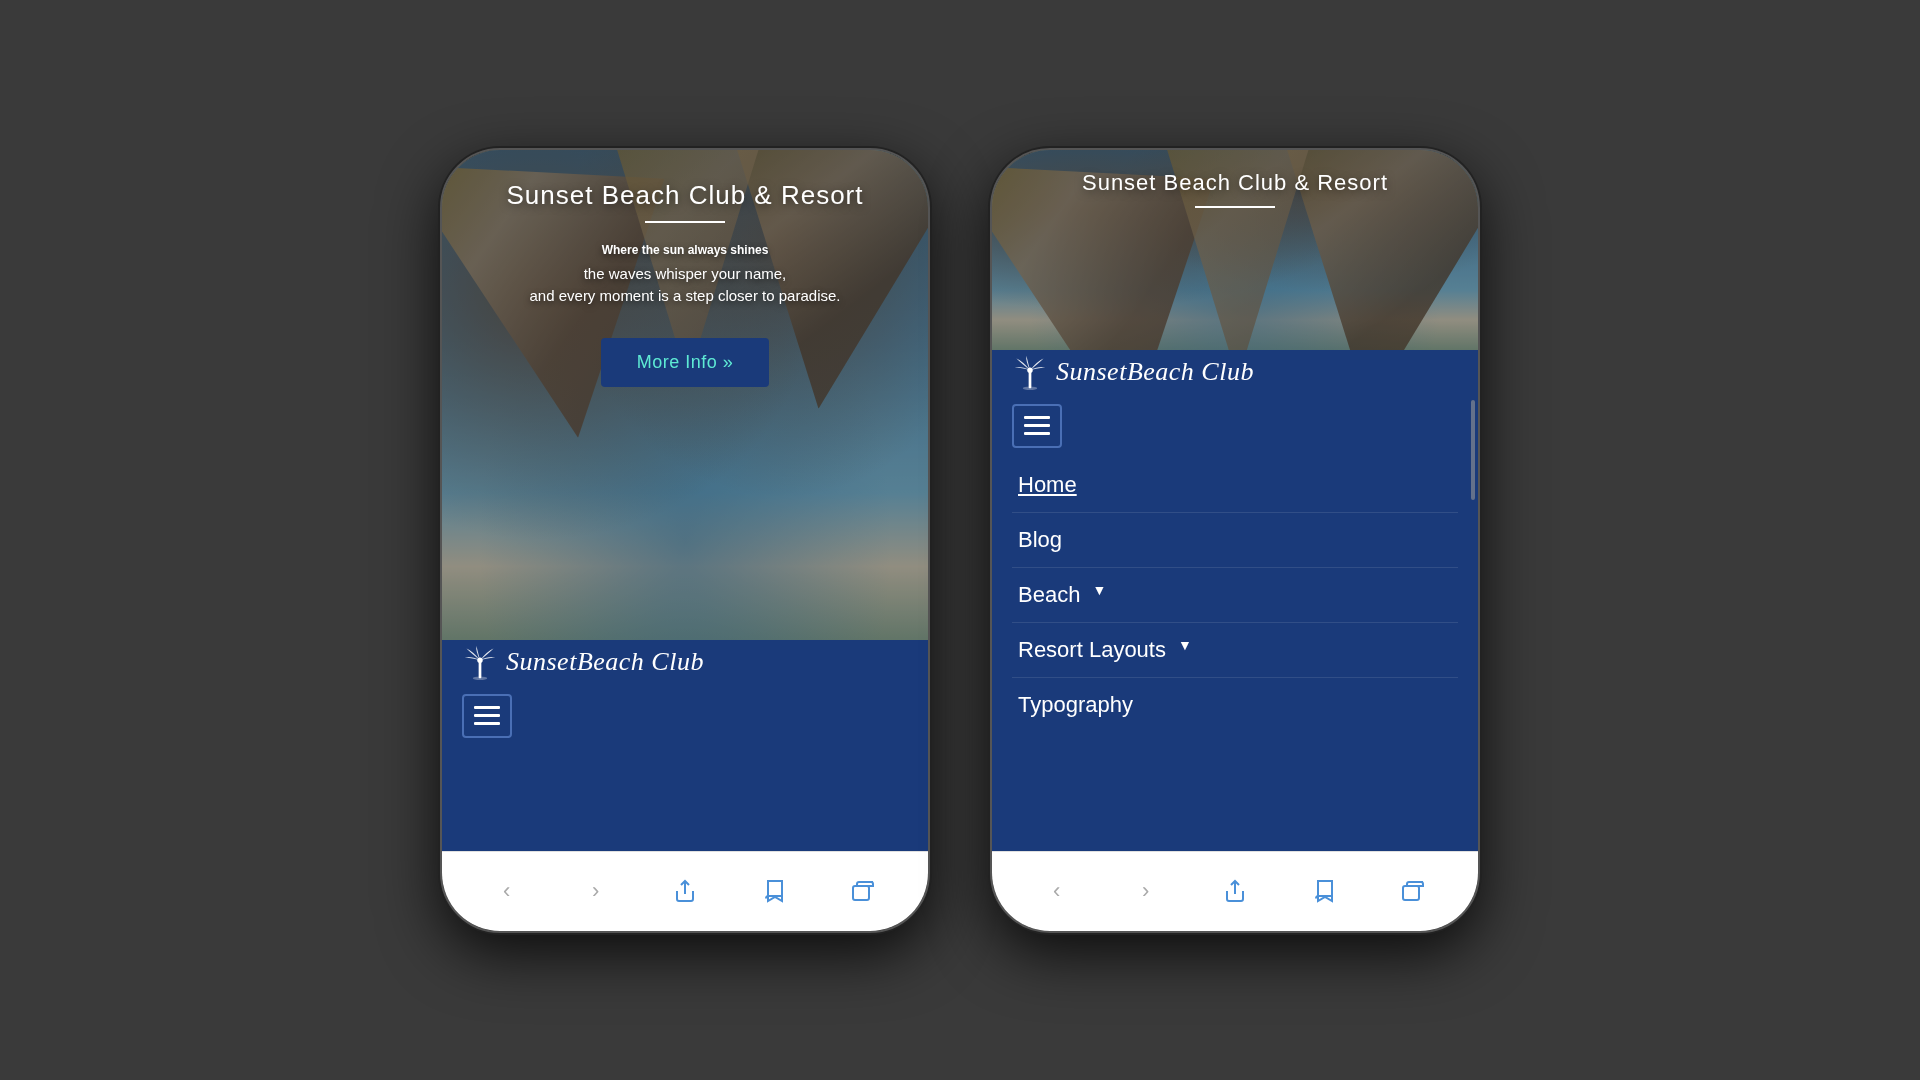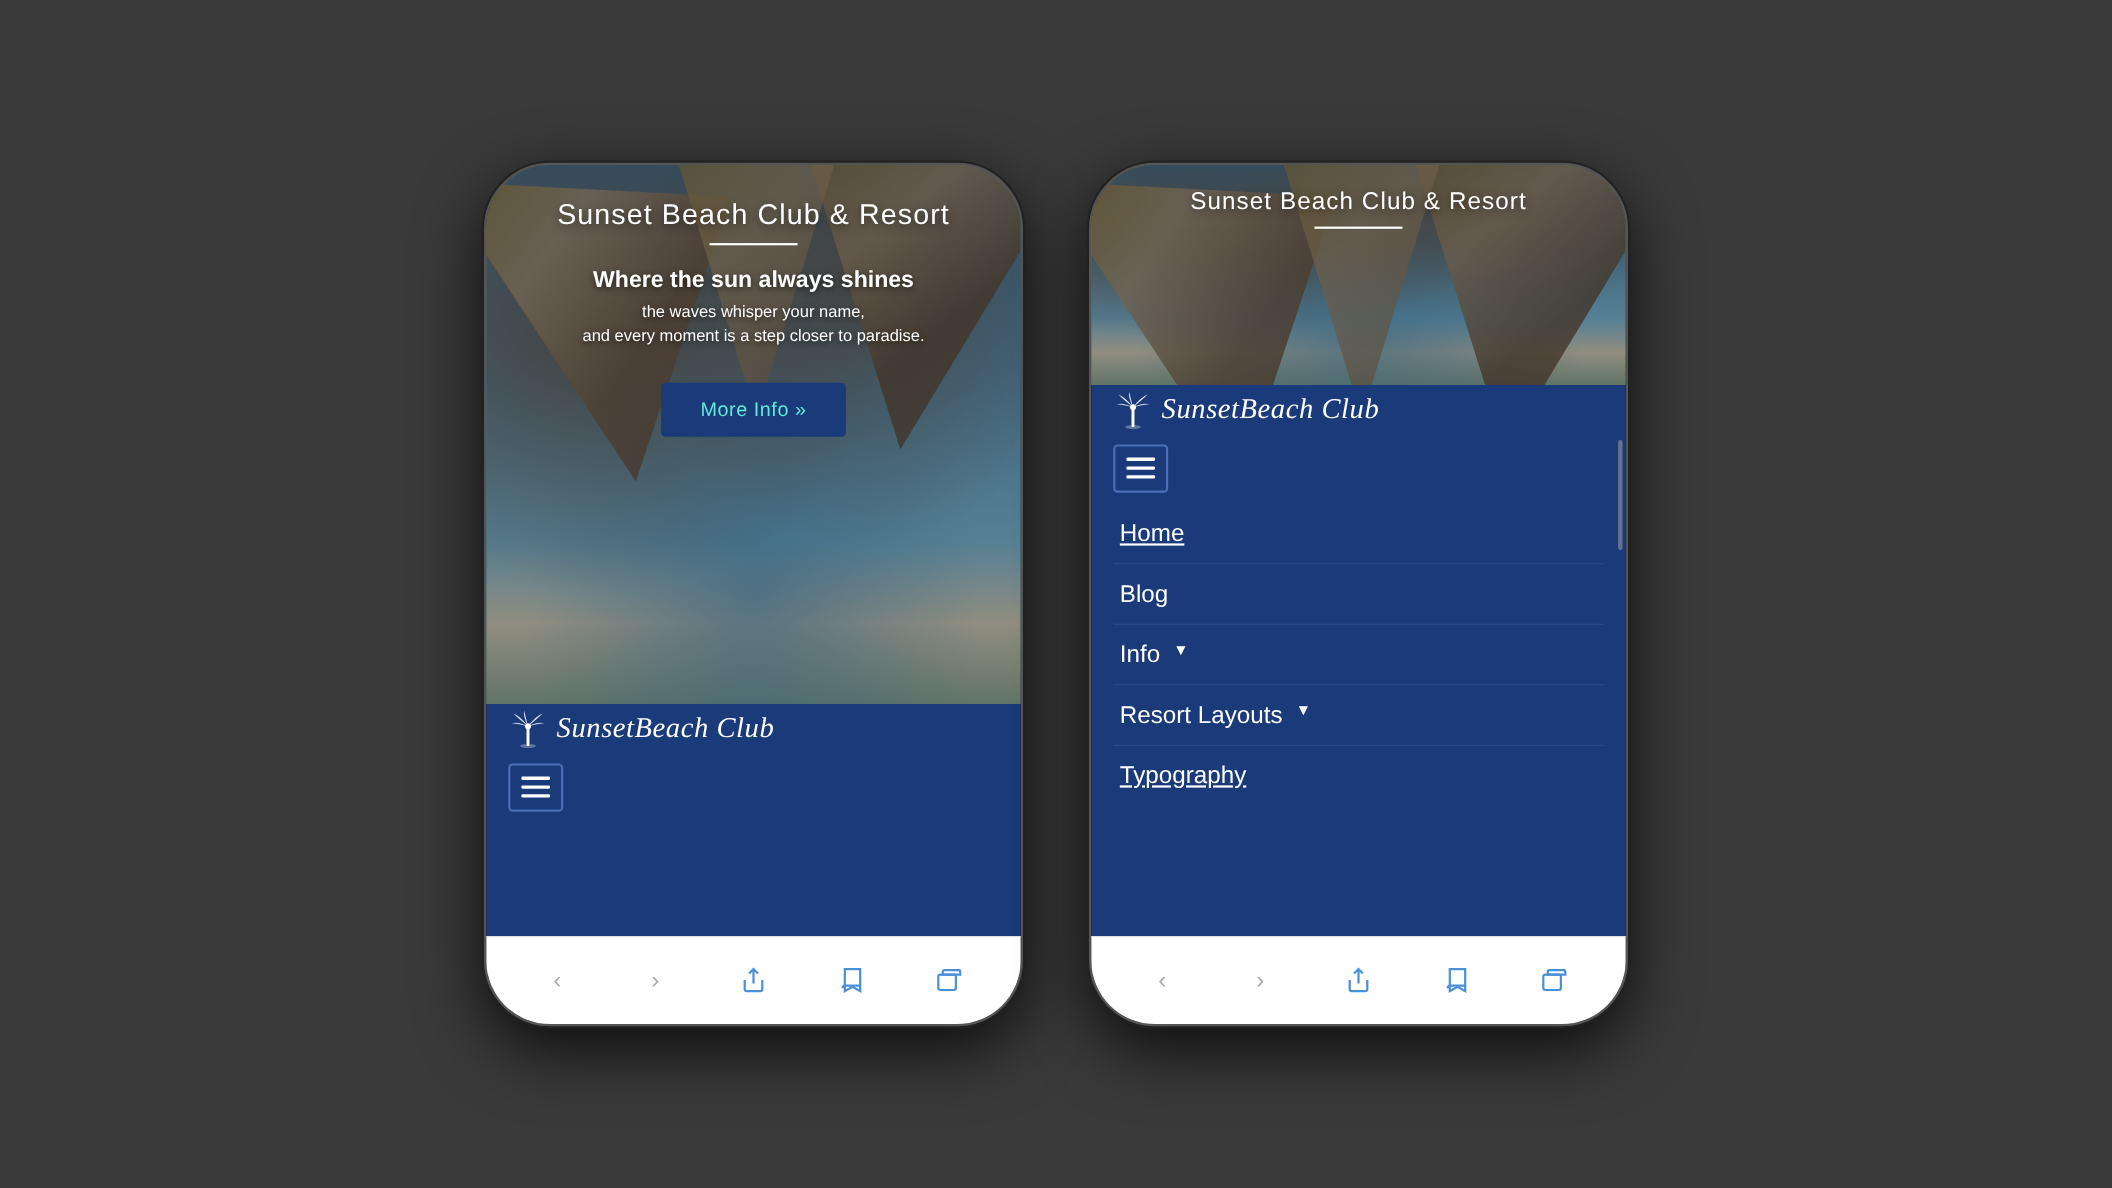--- a/index.html
+++ b/index.html
@@ -152,21 +152,21 @@
     }
 
     .hero-divider {
       width: 80px;
       height: 2px;
       background: white;
       margin: 8px auto 20px;
     }
 
     .hero-tagline-main {
-      font-size: 21px;
+      font-size: 12px;
       font-weight: 700;
       margin-bottom: 6px;
       text-shadow: 0 2px 6px rgba(0,0,0,0.6);
     }
 
     .hero-tagline-sub {
       font-size: 15px;
       font-weight: 400;
       line-height: 1.5;
       text-shadow: 0 2px 6px rgba(0,0,0,0.6);
@@ -280,21 +280,20 @@
       gap: 8px;
       cursor: pointer;
     }
 
     .menu-item.active {
       text-decoration: underline;
     }
 
     .menu-item:last-child {
       border-bottom: none;
-      text-decoration: underline;
     }
 
     .dropdown-arrow {
       font-size: 14px;
       margin-left: 4px;
     }
 
     
     .scroll-indicator {
       position: absolute;
@@ -431,21 +430,21 @@
       </button>
 
       <div class="menu-list">
         <div class="menu-item active">
           <span>Home</span>
         </div>
         <div class="menu-item">
           <span>Blog</span>
         </div>
         <div class="menu-item">
-          <span>Info</span>
+          <span>Beach</span>
           <span class="dropdown-arrow">▼</span>
         </div>
         <div class="menu-item">
           <span>Resort Layouts</span>
           <span class="dropdown-arrow">▼</span>
         </div>
         <div class="menu-item">
           <span>Typography</span>
         </div>
       </div>

